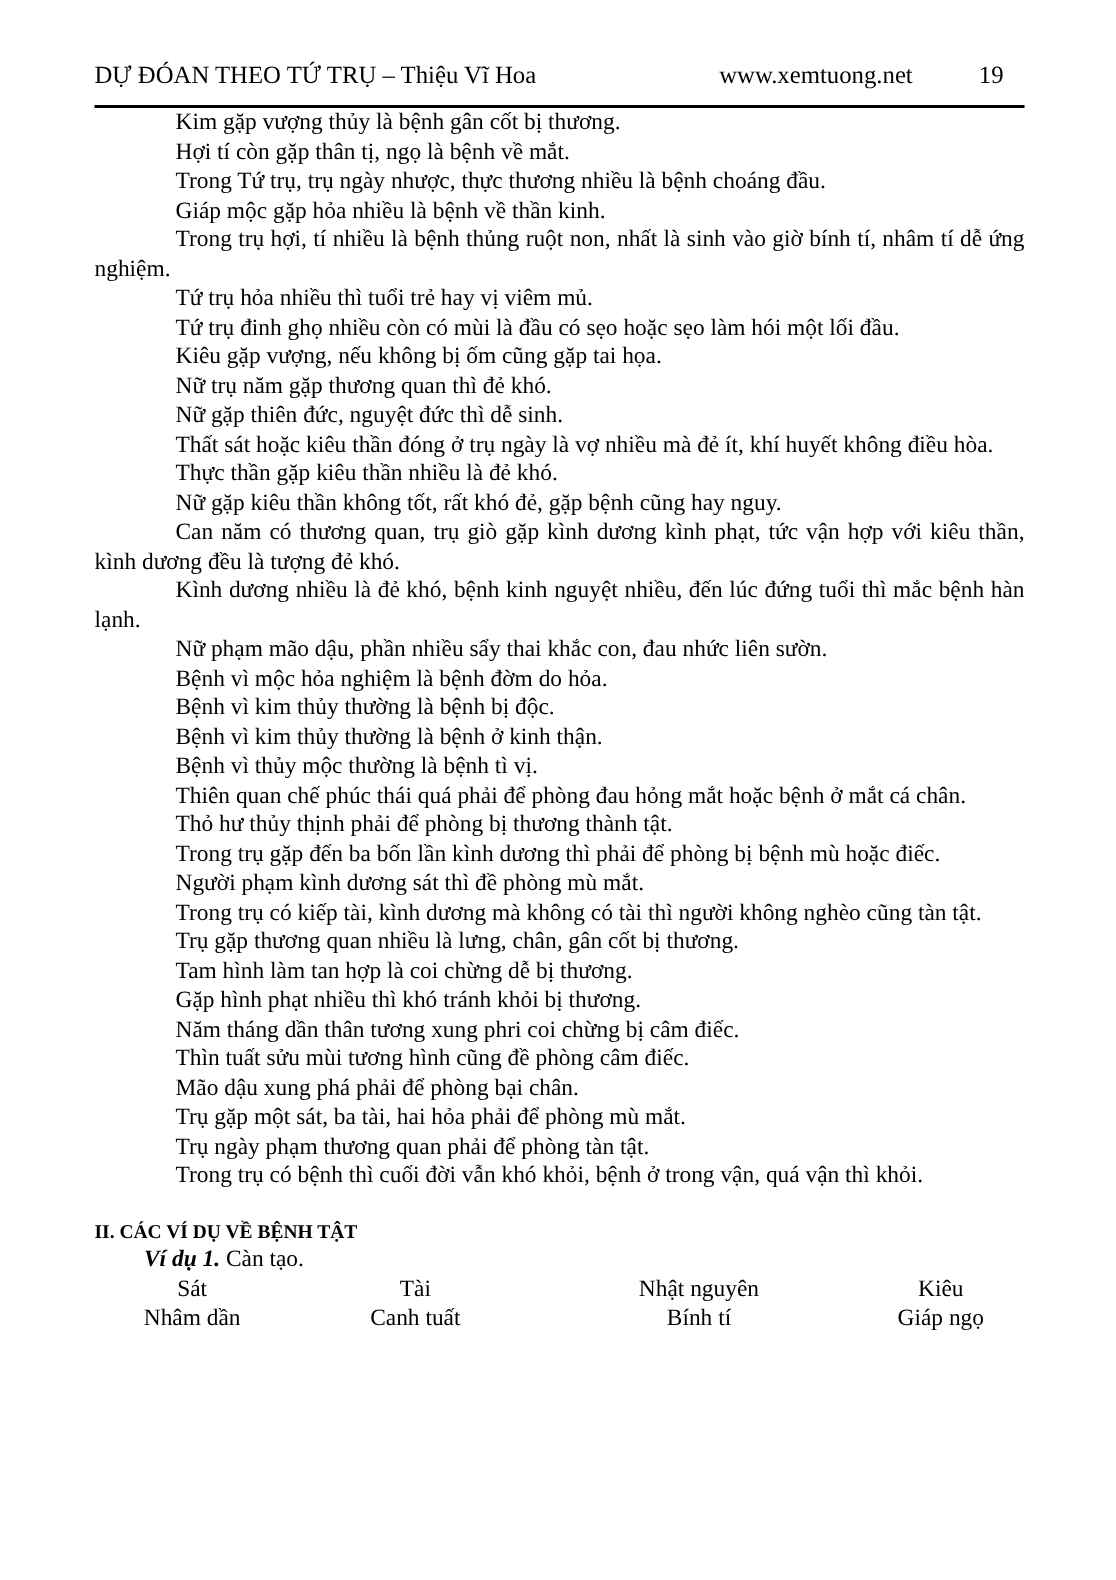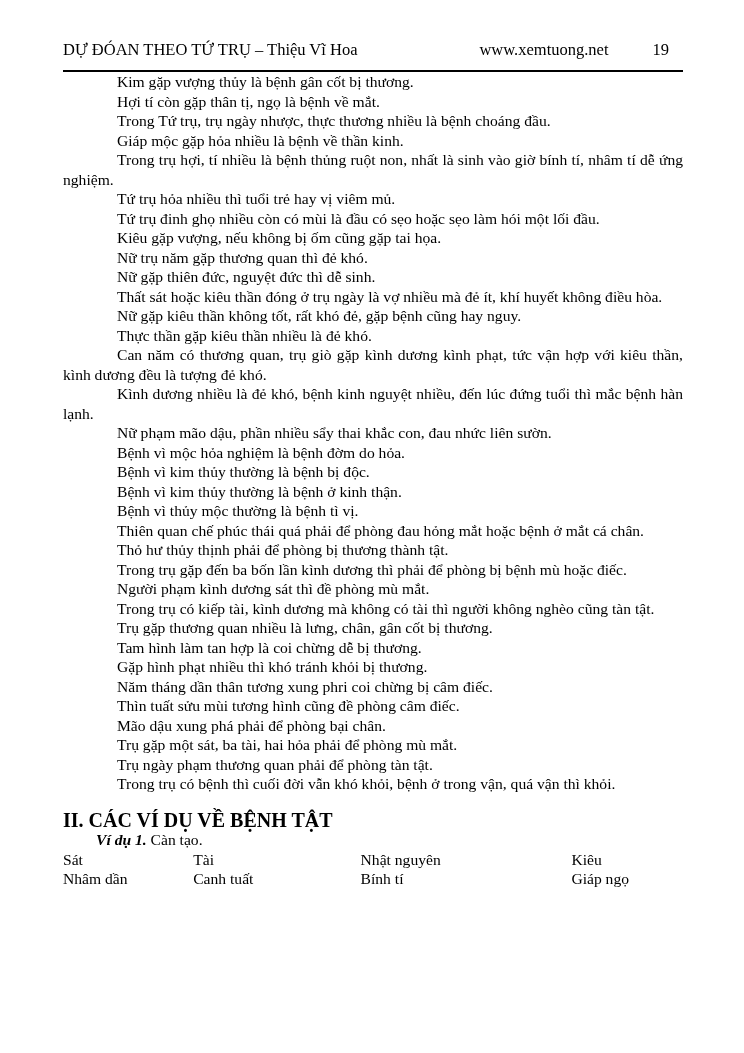--- a/index.html
+++ b/index.html
@@ -52,40 +52,41 @@
   .content p {
     margin: 0;
     text-indent: 54px;
     text-align: justify;
   }
   .section-heading {
     margin: 17px 0 0 0 !important;
     text-indent: 0 !important;
     text-align: center;
     font-weight: bold;
-    font-size: 20px;
+    font-size: 13px;
   }
   .example-line {
     text-indent: 33px !important;
     text-align: left !important;
   }
   .example-label {
     font-weight: bold;
     font-style: italic;
   }
   .pillar-table {
     display: table;
     width: 100%;
     table-layout: fixed;
   }
   .pillar-row {
     display: table-row;
   }
   .pillar-cell {
     display: table-cell;
+    text-align: center;
     line-height: 19.5px;
   }
   .c1 { width: 21%; }
   .c2 { width: 27%; }
   .c3 { width: 34%; }
   .c4 { width: 18%; }
 </style>
 </head>
 <body>
 
@@ -105,22 +106,22 @@
     <p>Hợi tí còn gặp thân tị, ngọ là bệnh về mắt.</p>
     <p>Trong Tứ trụ, trụ ngày nhược, thực thương nhiều là bệnh choáng đầu.</p>
     <p>Giáp mộc gặp hỏa nhiều là bệnh về thần kinh.</p>
     <p>Trong trụ hợi, tí nhiều là bệnh thủng ruột non, nhất là sinh vào giờ bính tí, nhâm tí dễ ứng nghiệm.</p>
     <p>Tứ trụ hỏa nhiều thì tuổi trẻ hay vị viêm mủ.</p>
     <p>Tứ trụ đinh ghọ nhiều còn có mùi là đầu có sẹo hoặc sẹo làm hói một lối đầu.</p>
     <p>Kiêu gặp vượng, nếu không bị ốm cũng gặp tai họa.</p>
     <p>Nữ trụ năm gặp thương quan thì đẻ khó.</p>
     <p>Nữ gặp thiên đức, nguyệt đức thì dễ sinh.</p>
     <p>Thất sát hoặc kiêu thần đóng ở trụ ngày là vợ nhiều mà đẻ ít, khí huyết không điều hòa.</p>
+    <p>Thực thần gặp kiêu thần nhiều là đẻ khó.</p>
     <p>Nữ gặp kiêu thần không tốt, rất khó đẻ, gặp bệnh cũng hay nguy.</p>
-    <p>Thực thần gặp kiêu thần nhiều là đẻ khó.</p>
     <p>Can năm có thương quan, trụ giò gặp kình dương kình phạt, tức vận hợp với kiêu thần, kình dương đều là tượng đẻ khó.</p>
     <p>Kình dương nhiều là đẻ khó, bệnh kinh nguyệt nhiều, đến lúc đứng tuổi thì mắc bệnh hàn lạnh.</p>
     <p>Nữ phạm mão dậu, phần nhiều sẩy thai khắc con, đau nhức liên sườn.</p>
     <p>Bệnh vì mộc hỏa nghiệm là bệnh đờm do hỏa.</p>
     <p>Bệnh vì kim thủy thường là bệnh bị độc.</p>
     <p>Bệnh vì kim thủy thường là bệnh ở kinh thận.</p>
     <p>Bệnh vì thủy mộc thường là bệnh tì vị.</p>
     <p>Thiên quan chế phúc thái quá phải để phòng đau hỏng mắt hoặc bệnh ở mắt cá chân.</p>
     <p>Thỏ hư thủy thịnh phải để phòng bị thương thành tật.</p>
     <p>Trong trụ gặp đến ba bốn lần kình dương thì phải để phòng bị bệnh mù hoặc điếc.</p>

